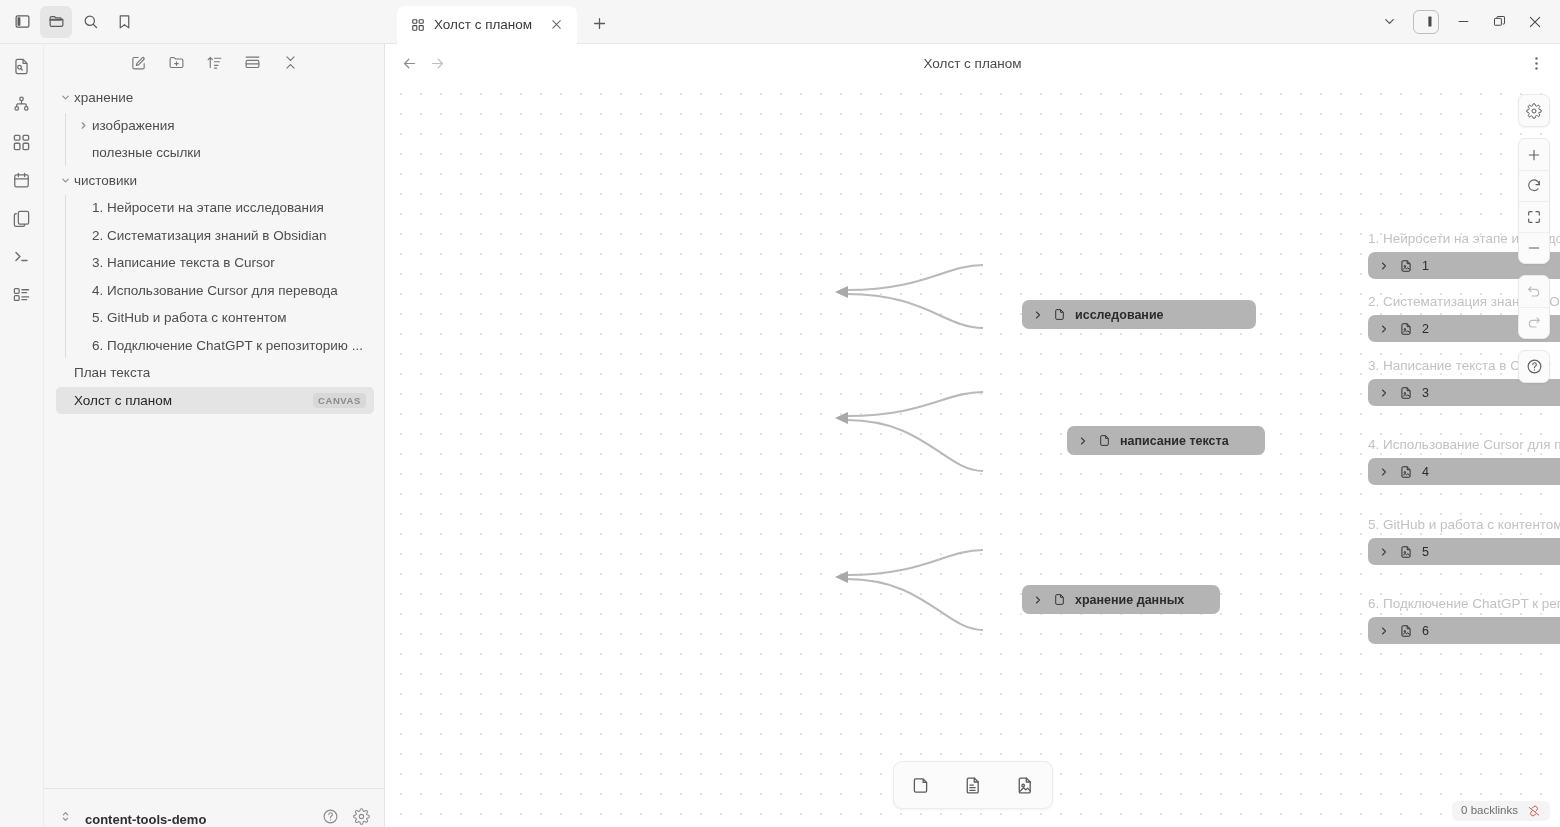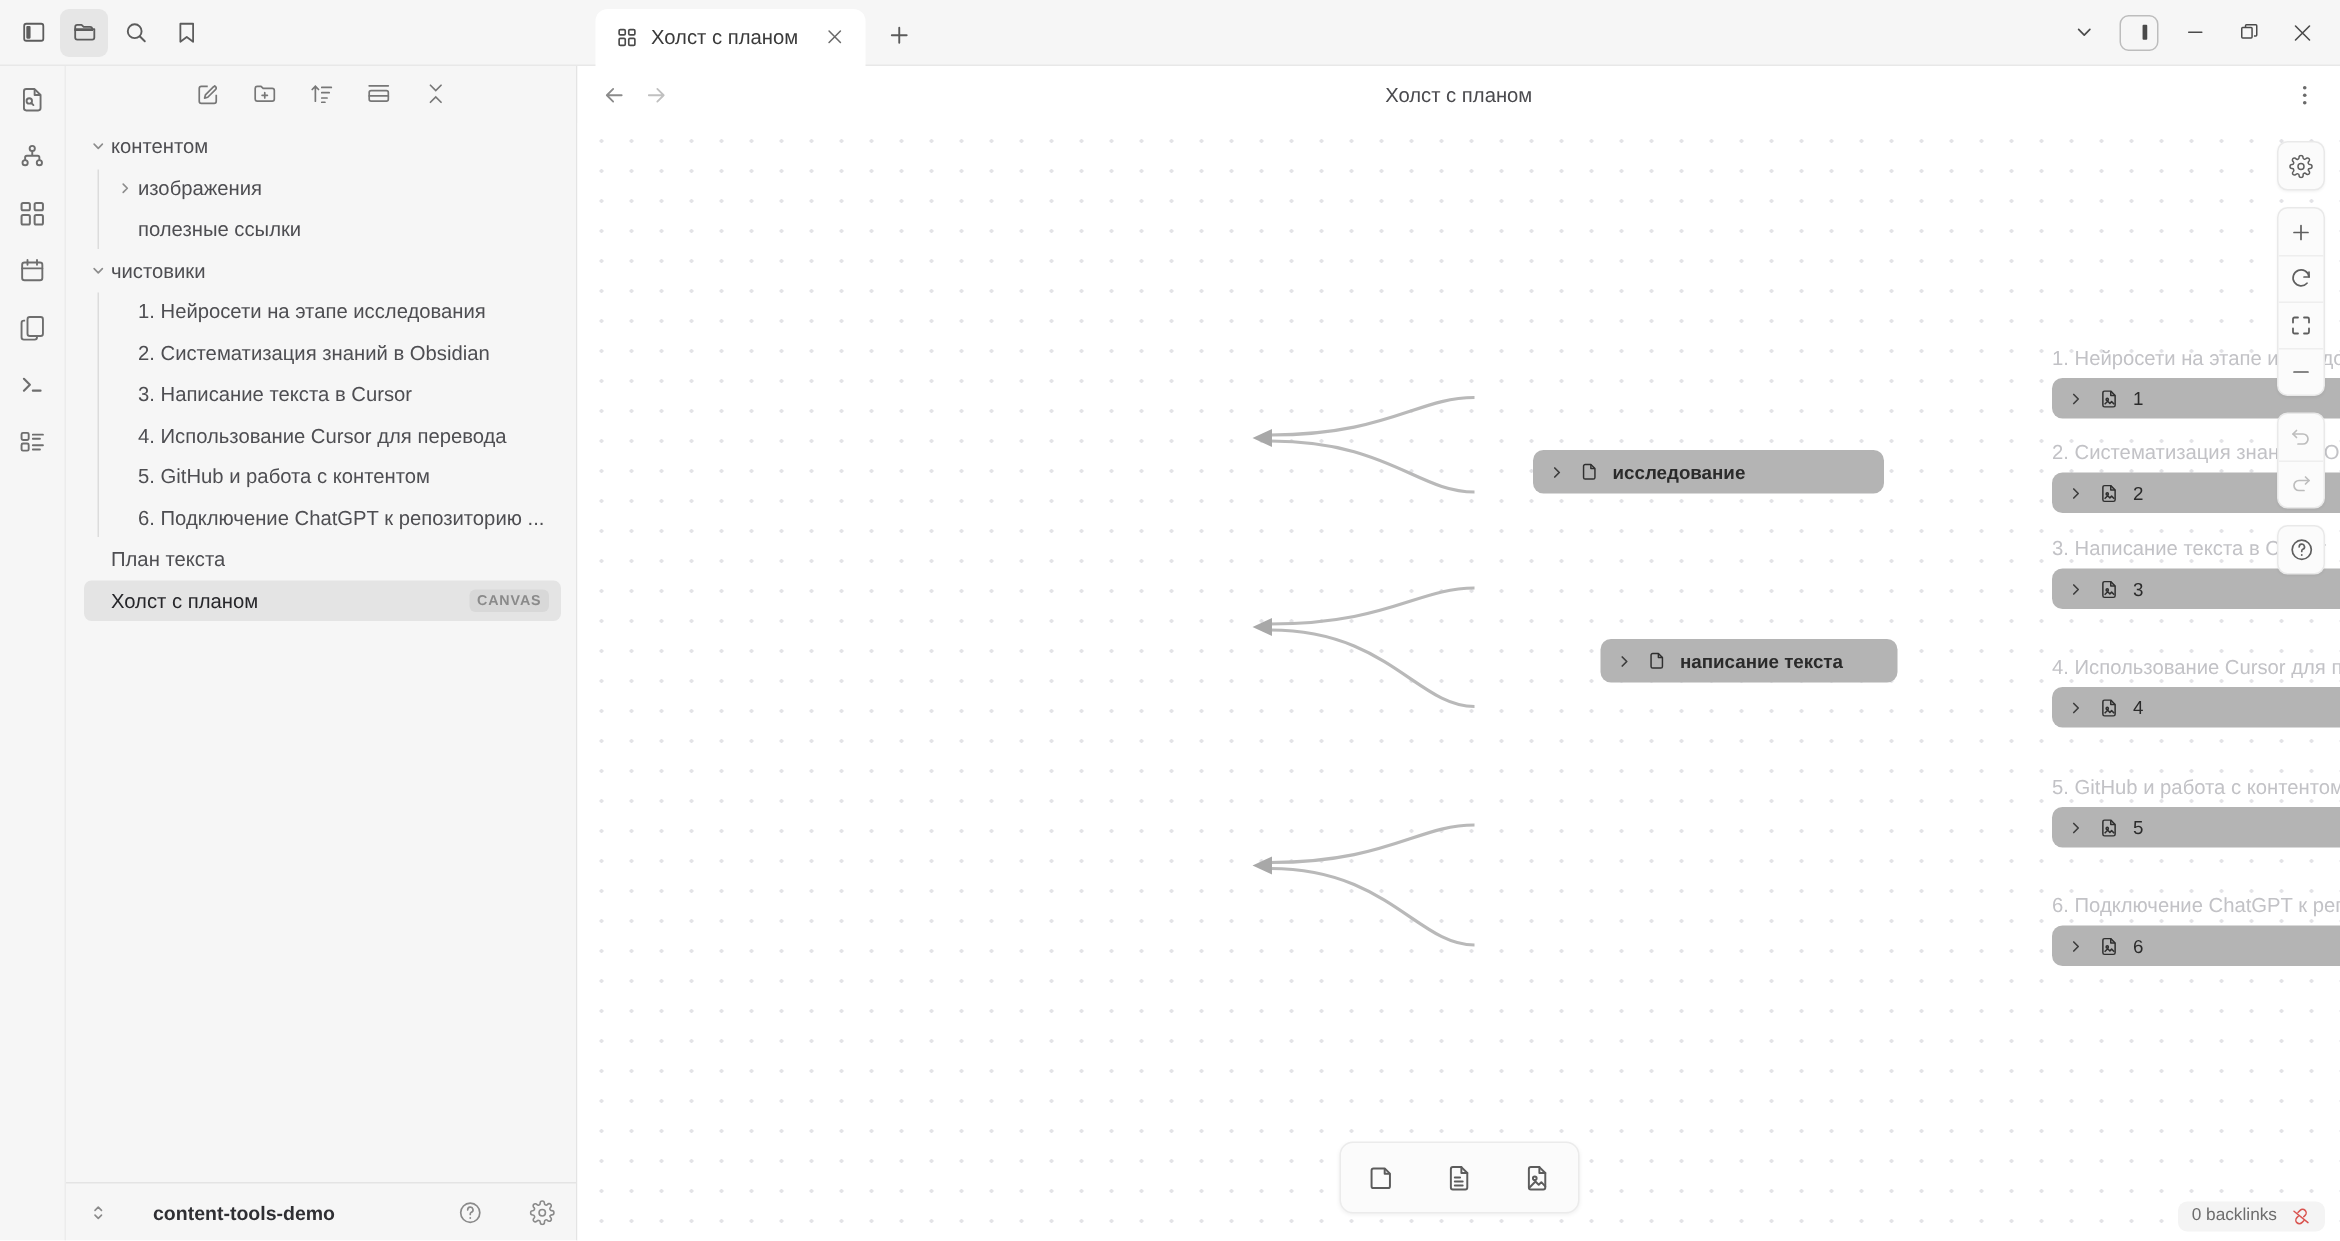--- a/index.html
+++ b/index.html
@@ -81,21 +81,21 @@
   .children { position: relative; margin-left: 9px; padding-left: 9px; }
   .children:before { content:''; position:absolute; left:0; top:1px; bottom:1px; width:1px; background:#dcdcdc; }
   .badge {
     margin-left: auto; font-size: 9.5px; letter-spacing: .6px;
     color: #8a8a8a; background: #d8d8d8; padding: 2px 5px; border-radius: 4px;
     font-weight: 600;
   }
   .vault {
     height: 39px; flex: 0 0 39px;
     border-top: 1px solid #e4e4e4;
-    display: flex; align-items: center; padding: 0 12px 0 10px; gap: 26px;
+    display: flex; align-items: flex-end; padding: 0 12px 0 10px; gap: 9px;
   }
   .vault-name { font-size: 13px; font-weight: 700; color: #2f2f33; flex: 1; }
   .vault-ico { color: #8a8a8a; width: 22px; height: 22px; display: flex; align-items: center; justify-content: center; }
 
   
   .main { flex: 1; display: flex; flex-direction: column; min-width: 0; position: relative; background: #fff; }
   .view-header {
     height: 38px; flex: 0 0 38px;
     display: flex; align-items: center; padding: 0 10px;
     position: relative; z-index: 5;
@@ -349,21 +349,21 @@
       </div>
 
       <div class="tree">
 
         <div class="tree-row">
           <span class="tw">
             <svg width="11" height="11" viewBox="0 0 24 24" fill="none" stroke="currentColor" stroke-width="2.4" stroke-linecap="round" stroke-linejoin="round">
                 <path d="M6 9l6 6 6-6"></path>
               </svg>
           </span>
-          <span class="tree-label">контентом</span>
+          <span class="tree-label">хранение</span>
         </div>
         <div class="children">
           <div class="tree-row">
             <span class="tw">
               <svg width="11" height="11" viewBox="0 0 24 24" fill="none" stroke="currentColor" stroke-width="2.4" stroke-linecap="round" stroke-linejoin="round">
                   <path d="M9 6l6 6-6 6"></path>
                 </svg>
             </span>
             <span class="tree-label">изображения</span>
           </div>
@@ -506,20 +506,34 @@
             </span>
             <span class="nico">
               <svg width="13" height="13" viewBox="0 0 24 24" fill="none" stroke="currentColor" stroke-width="1.8" stroke-linejoin="round">
                   <path d="M14 3H7a2 2 0 0 0-2 2v14a2 2 0 0 0 2 2h10a2 2 0 0 0 2-2V8z"></path>
                   <path d="M14 3v5h5"></path>
                 </svg>
             </span>
             <span class="ntext">написание текста</span>
           </div>
 
+          <div class="node group" style="left:637px; top:503px; width:198px; height:29px;">
+            <span class="chev">
+              <svg width="12" height="12" viewBox="0 0 24 24" fill="none" stroke="currentColor" stroke-width="2.3" stroke-linecap="round" stroke-linejoin="round">
+                  <path d="M9 6l6 6-6 6"></path>
+                </svg>
+            </span>
+            <span class="nico">
+              <svg width="13" height="13" viewBox="0 0 24 24" fill="none" stroke="currentColor" stroke-width="1.8" stroke-linejoin="round">
+                  <path d="M14 3H7a2 2 0 0 0-2 2v14a2 2 0 0 0 2 2h10a2 2 0 0 0 2-2V8z"></path>
+                  <path d="M14 3v5h5"></path>
+                </svg>
+            </span>
+            <span class="ntext">хранение данных</span>
+          </div>
 
           <div class="node-caption" style="left:983px; top:149px;">1. Нейросети на этапе исследования</div>
           <div class="node" style="left:983px; top:170px; width:329px; height:27px;">
             <span class="chev">
                 <svg width="12" height="12" viewBox="0 0 24 24" fill="none" stroke="currentColor" stroke-width="2.2" stroke-linecap="round" stroke-linejoin="round">
                   <path d="M9 6l6 6-6 6"></path>
                 </svg>
               </span>
             <span class="nico">
                 <svg width="14" height="14" viewBox="0 0 24 24" fill="none" stroke="currentColor" stroke-width="1.7" stroke-linejoin="round">

